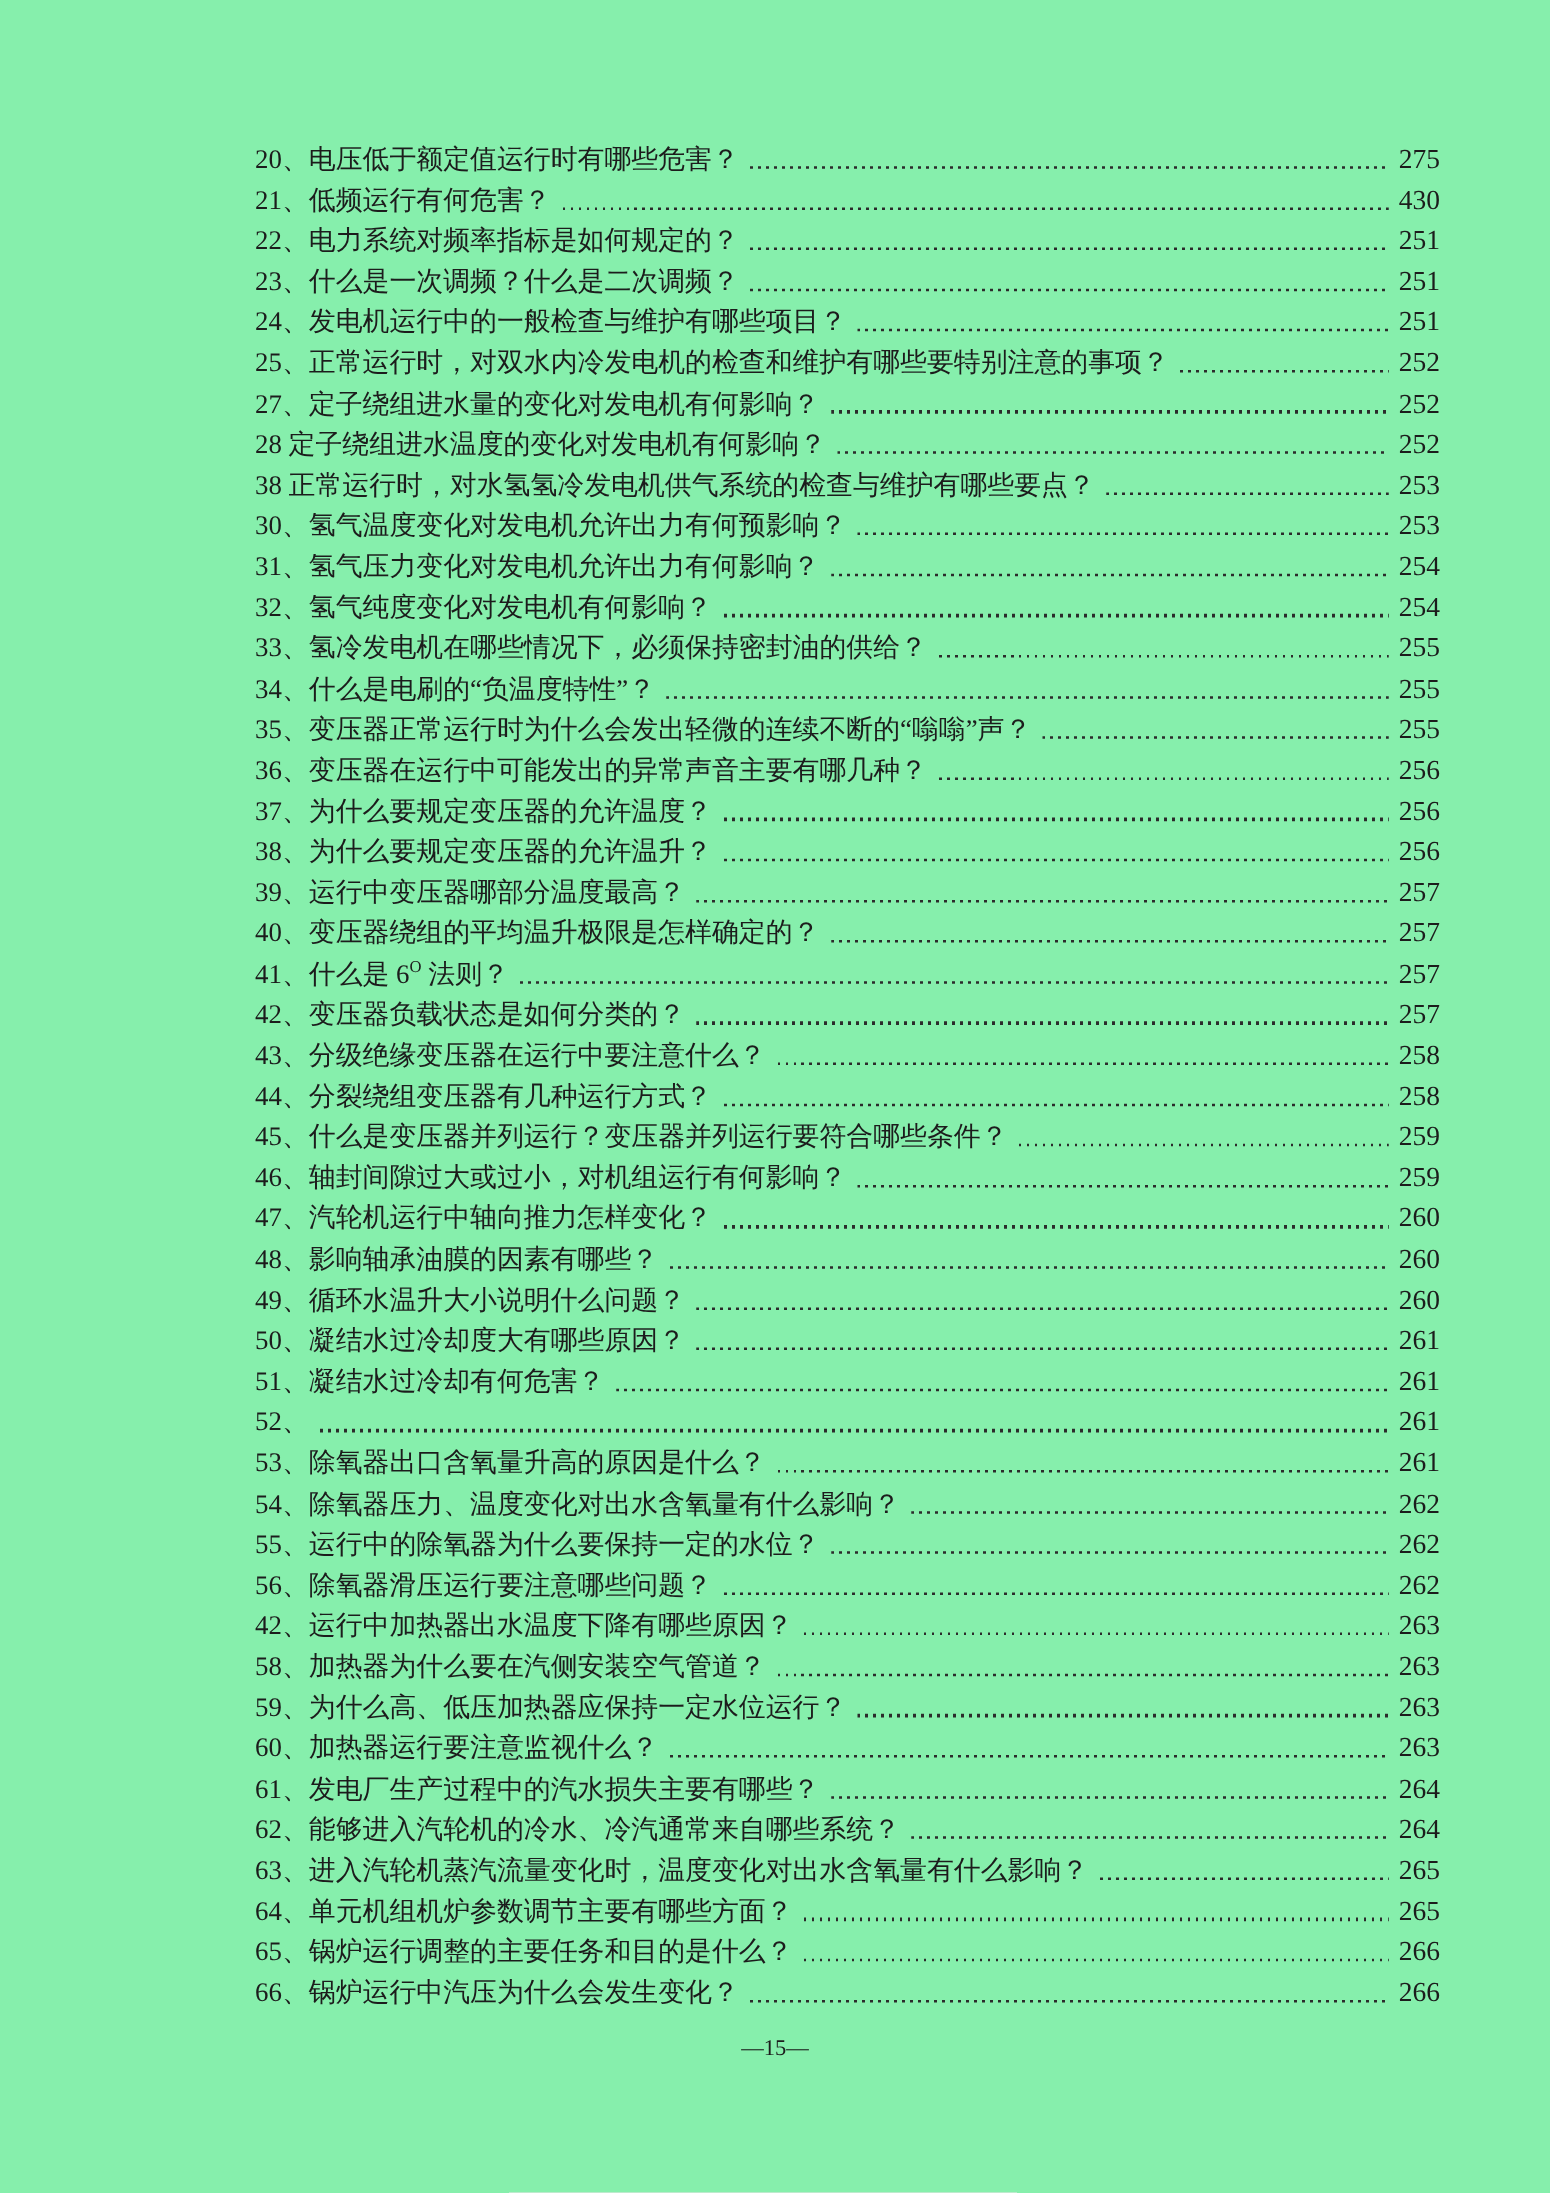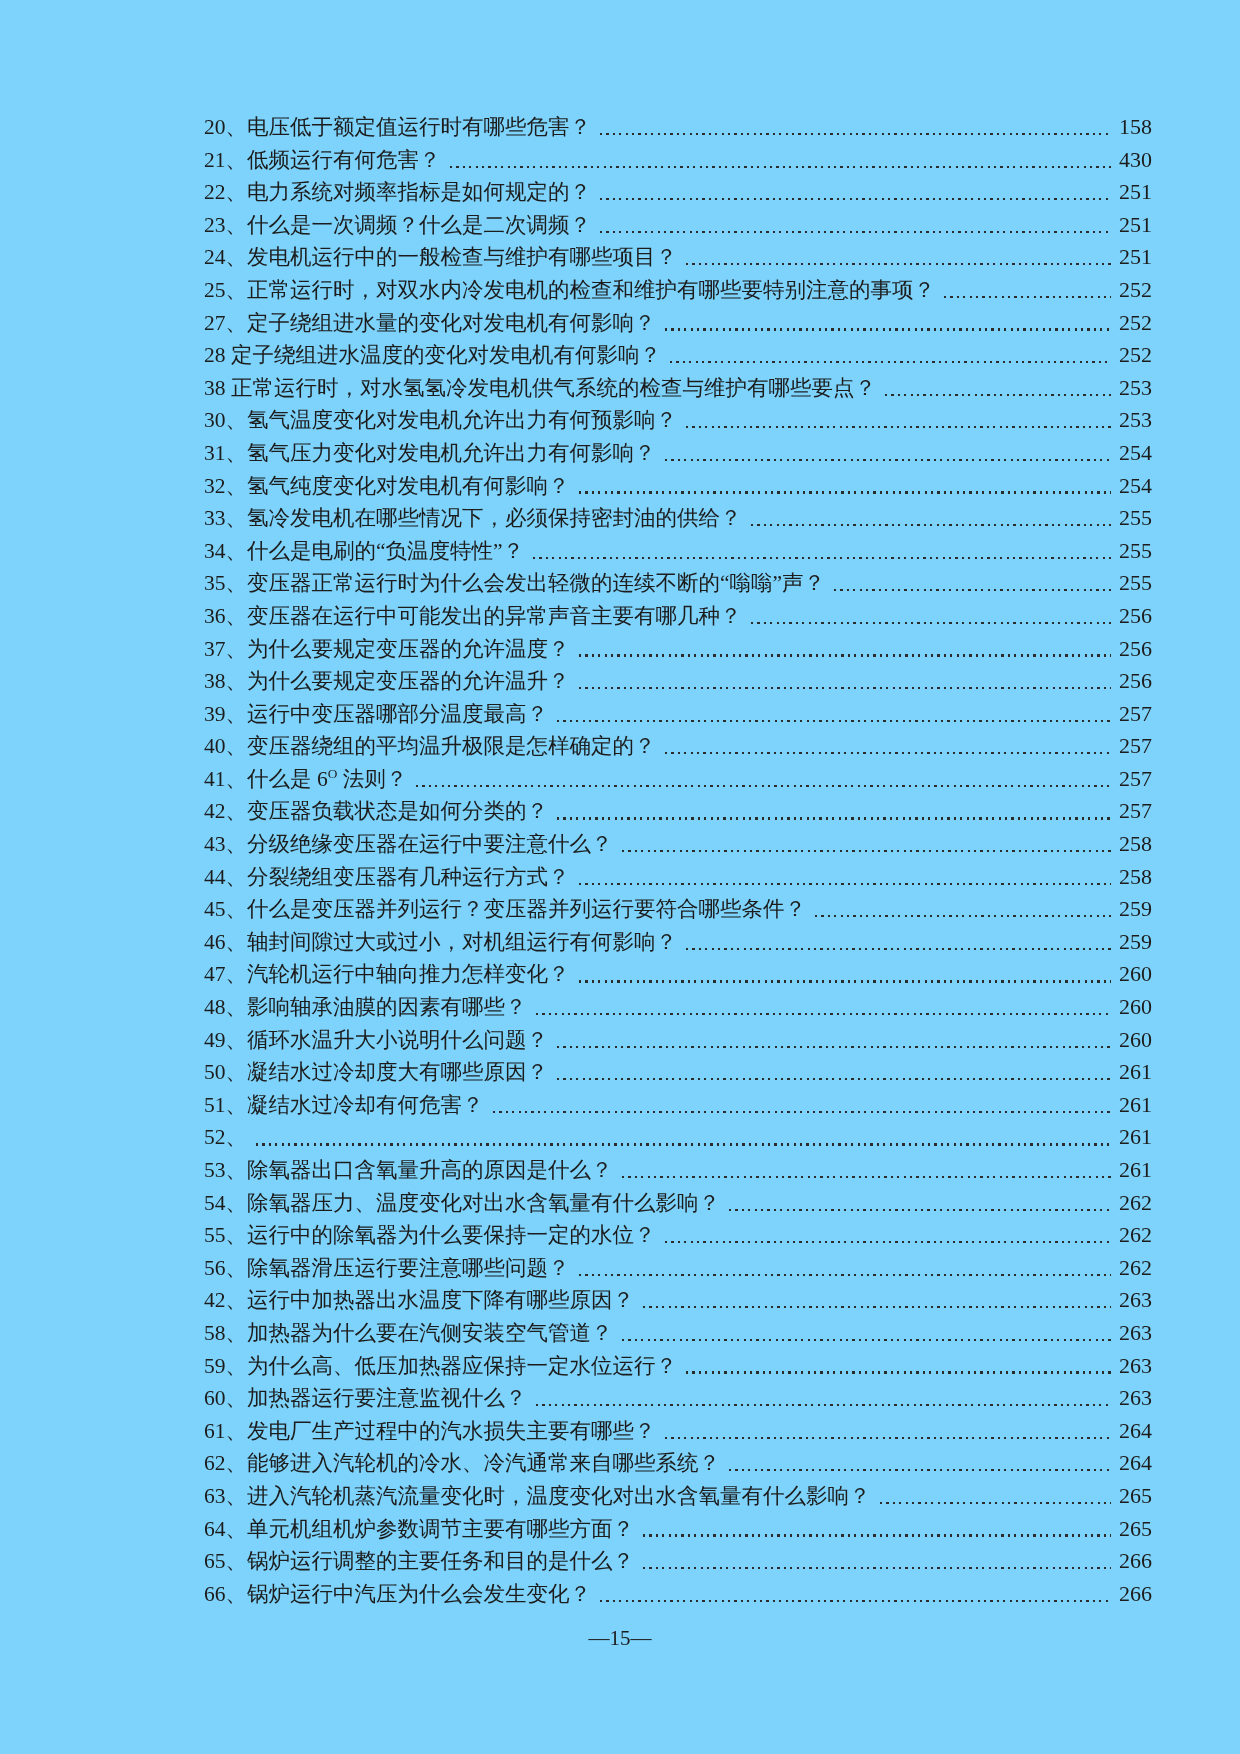--- a/index.html
+++ b/index.html
@@ -1,21 +1,21 @@
 <!DOCTYPE html>
 <html><head>
 <meta charset="utf-8">
 <style>
   html, body { margin: 0; padding: 0; background: #e8e8e8; }
   .page {
     position: relative;
     width: 1240px;
     height: 1754px;
     margin: 0 auto;
-    background: #7dd3fc;
+    background: #86efac;
     color: #1c1c1c;
     font-family: "Liberation Serif", "DejaVu Serif", serif;
     overflow: hidden;
   }
   .toc {
     padding: 111px 88px 0 204px;
   }
   .toc-row {
     display: flex;
     align-items: baseline;
@@ -41,35 +41,35 @@
   }
   .toc-page {
     white-space: pre;
     min-width: 38px;
     text-align: right;
     font-size: 22px;
   }
   .footer {
     margin-top: 15px;
     text-align: center;
-    font-size: 21px;
+    font-size: 18px;
     line-height: 26px;
     color: #1c1c1c;
   }
 </style>
 </head>
 <body>
 
 <div class="page">
   <main class="toc">
       <div class="toc-row">
         <span class="toc-num">20、</span>
         <span class="toc-title">电压低于额定值运行时有哪些危害？</span>
         <span class="dot-leader"></span>
-        <span class="toc-page">158</span>
+        <span class="toc-page">275</span>
       </div>
       <div class="toc-row">
         <span class="toc-num">21、</span>
         <span class="toc-title">低频运行有何危害？</span>
         <span class="dot-leader"></span>
         <span class="toc-page">430</span>
       </div>
       <div class="toc-row">
         <span class="toc-num">22、</span>
         <span class="toc-title">电力系统对频率指标是如何规定的？</span>

